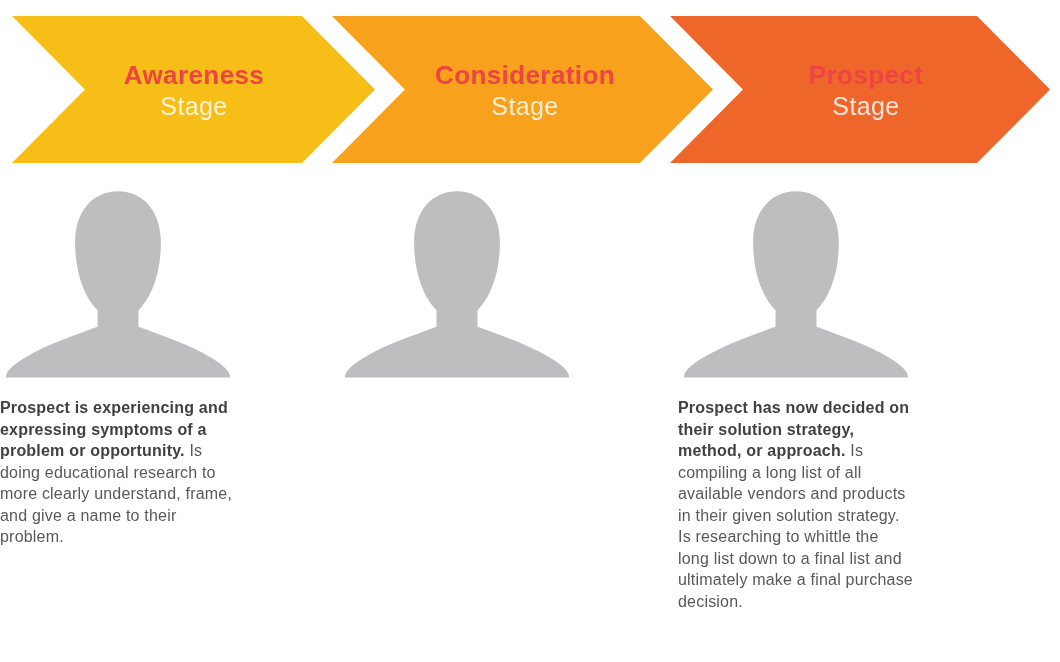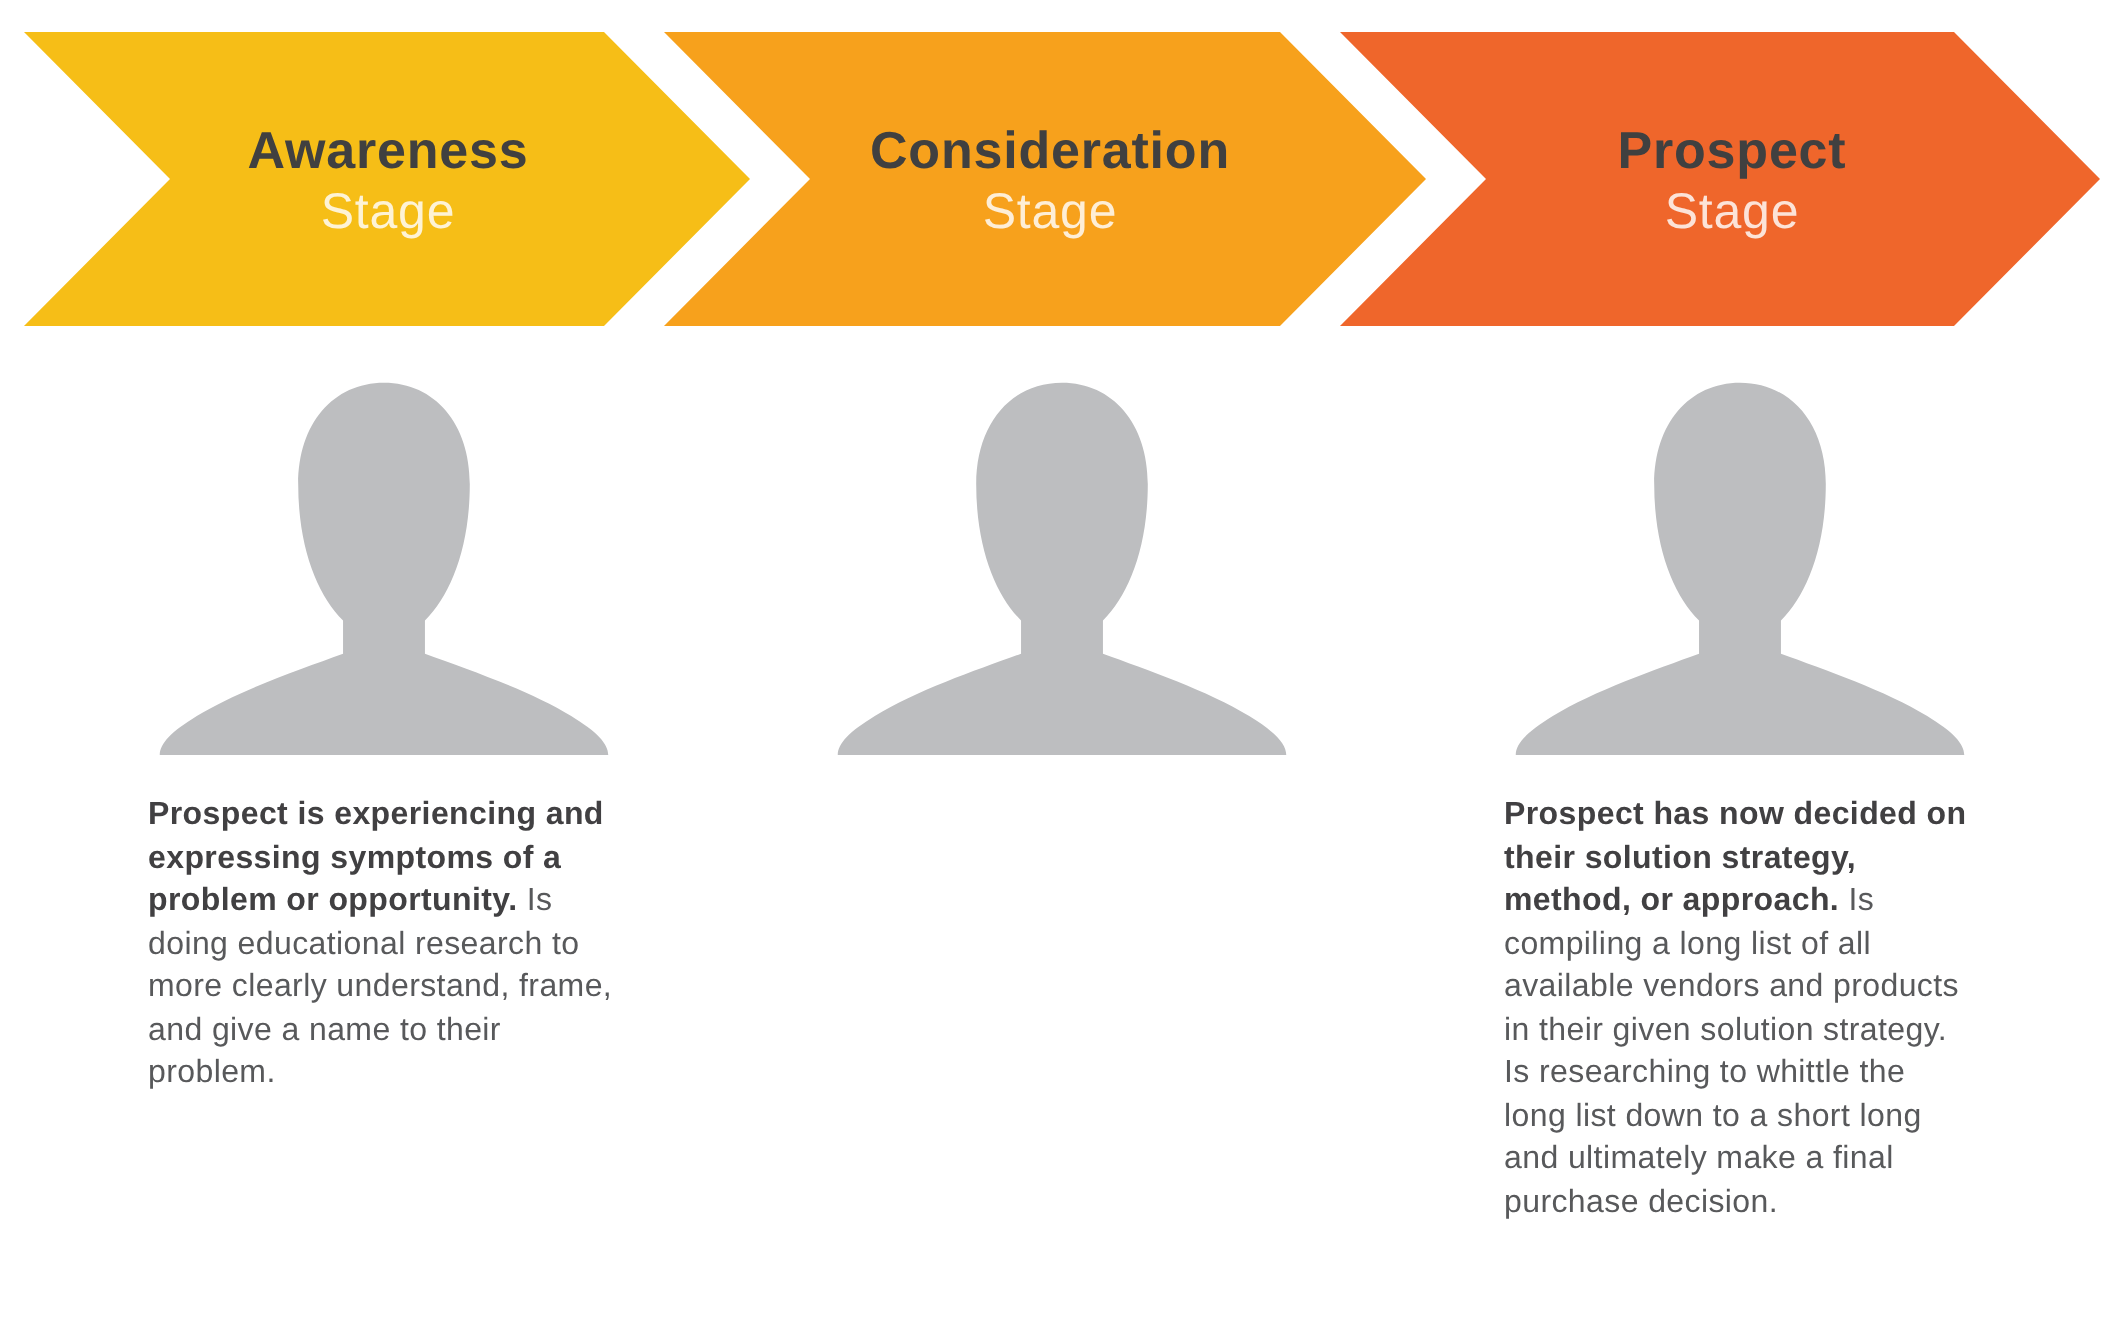--- a/index.html
+++ b/index.html
@@ -39,40 +39,39 @@
     padding-top: 2px;
     box-sizing: border-box;
     pointer-events: none;
   }
   .stage-label.pos-1 { left: 84px; }
   .stage-label.pos-2 { left: 415px; text-align: right; }
   .stage-label.pos-3 { left: 756px; }
   .stage-name {
     font-size: 26px;
     font-weight: 700;
-    color: #404040;
+    color: #ef4444;
     letter-spacing: 0.4px;
     line-height: 30px;
     white-space: nowrap;
   }
   .stage-sub {
     font-size: 25px;
     font-weight: 400;
     color: rgba(255, 255, 255, 0.82);
     letter-spacing: 0.4px;
     line-height: 30px;
     margin-top: 1px;
     white-space: nowrap;
   }
   
   .columns {
     display: grid;
     grid-template-columns: repeat(3, 236px);
     column-gap: 103px;
-    padding-left: 74px;
     margin-top: 5px;
   }
   .col {
     display: flex;
     flex-direction: column;
     align-items: center;
   }
   .avatar {
     display: block;
     width: 234px;
@@ -138,17 +137,17 @@
       </svg>
     </div>
 
     <div class="col">
       <svg class="avatar" viewBox="0 0 240 196" aria-hidden="true">
         <path d="M120,5 C94,5 76,26 76,57 C76,90 86,114 99,127 L99,144
                  C77,152 45,163 24,176 C11,184 5,190 5,196 L235,196
                  C235,190 229,184 216,176 C195,163 163,152 141,144 L141,127
                  C154,114 164,90 164,57 C164,26 146,5 120,5 Z" fill="#BDBEC0"></path>
       </svg>
-      <p class="desc"><span class="lead">Prospect has now decided on their solution strategy, method, or approach.</span> <span>Is compiling a long list of all available vendors and products in their given solution strategy. Is researching to whittle the long list down to a short long and ultimately make a final purchase decision.</span></p>
+      <p class="desc"><span class="lead">Prospect has now decided on their solution strategy, method, or approach.</span> <span>Is compiling a long list of all available vendors and products in their given solution strategy. Is researching to whittle the long list down to a final list and ultimately make a final purchase decision.</span></p>
     </div>
 
   </div>
 </div>
 
 </body></html>

